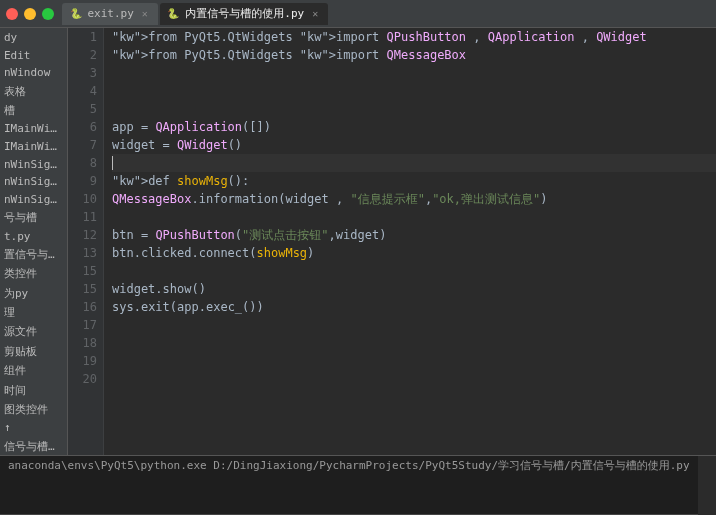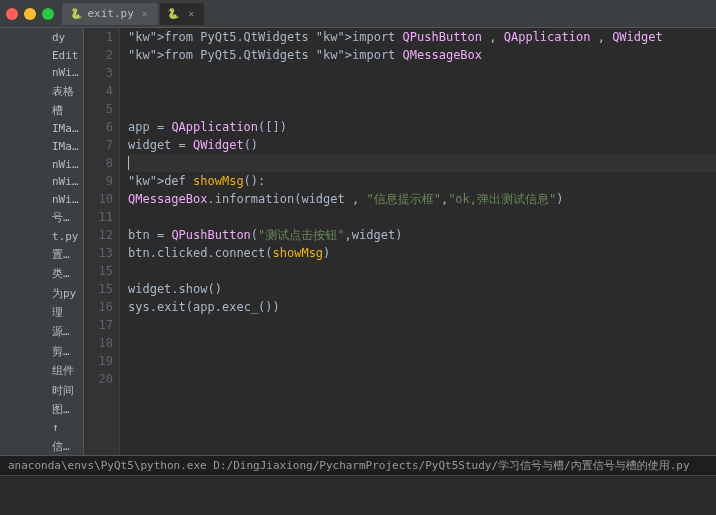--- a/index.html
+++ b/index.html
@@ -66,30 +66,29 @@
 
     
     #main {
       display: flex;
       flex: 1;
       overflow: hidden;
     }
 
     
     #sidebar {
-      width: 84px;
+      width: 68px;
       background: #3c3f41;
       border-right: 1px solid #555;
       display: flex;
       flex-direction: column;
       font-size: 11px;
       color: #bbb;
       overflow-y: auto;
       flex-shrink: 0;
-      padding-left: 48px;
     }
     .sidebar-item {
       padding: 3px 4px;
       cursor: pointer;
       white-space: nowrap;
       overflow: hidden;
       text-overflow: ellipsis;
       color: #bbb;
     }
 
@@ -149,21 +148,21 @@
       background: #bbbbbb;
       vertical-align: middle;
     }
 
     
     #bottom-panel {
       height: 60px;
       background: #2b2b2b;
       border-top: 1px solid #555;
       display: flex;
-      flex-direction: column;
+      flex-direction: row;
       flex-shrink: 0;
     }
     #run-path {
       background: #1e1e1e;
       color: #999;
       font-size: 11px;
       padding: 2px 8px;
       border-bottom: 1px solid #444;
       white-space: nowrap;
       overflow: hidden;
@@ -192,20 +191,21 @@
     <div class="title-btn" style="background:#28c840"></div>
   </div>
   <div class="tab-bar" id="tab-bar">
       <div class="tab">
         <span class="py-icon">🐍</span>
     <span>exit.py</span>
     <span class="close-x">✕</span>
       </div>
       <div class="tab active">
         <span class="py-icon">🐍</span>
+    <span>内置信号与槽的使用.py</span>
     <span class="close-x">✕</span>
       </div>
     </div>
 </div>
 
 <div id="main">
 
   <div id="sidebar">
 
   <div class="sidebar-item">dy</div>

